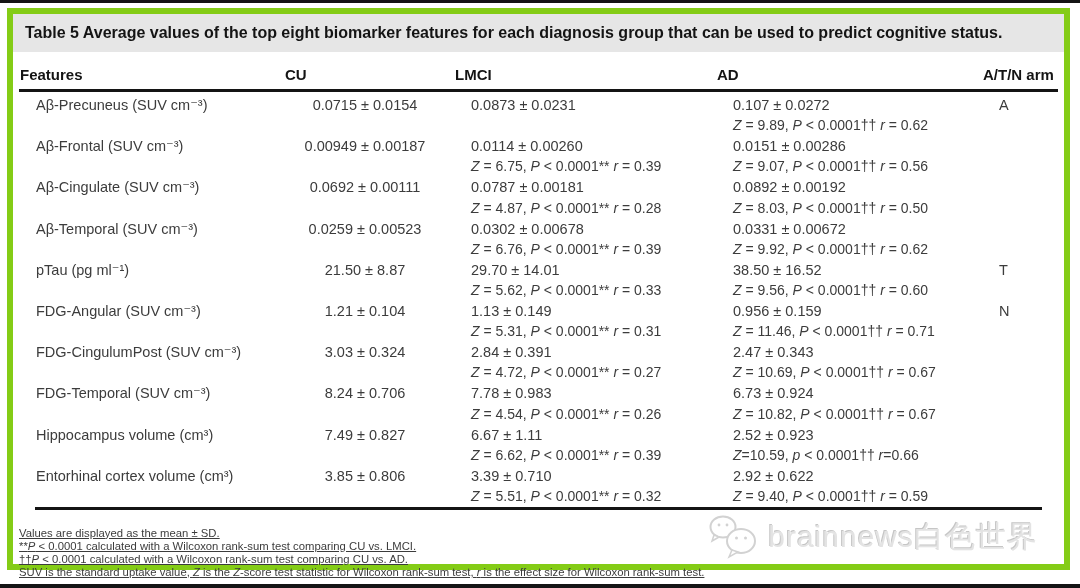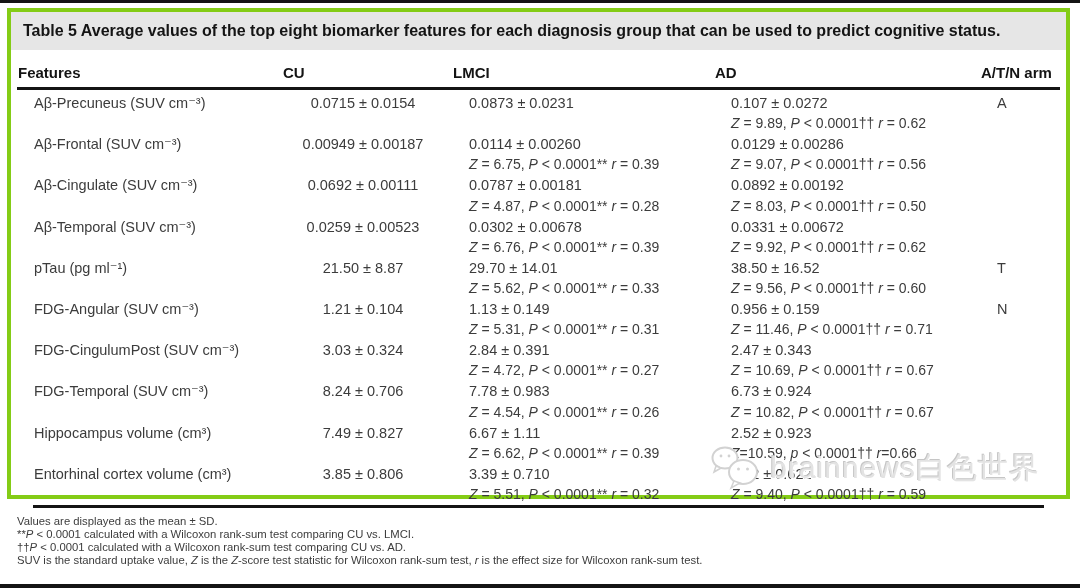--- a/index.html
+++ b/index.html
@@ -21,22 +21,22 @@
     position: absolute; top: 0; left: 0;
     width: 100%; height: 3px; background: #141414;
   }
   .strip-bottom {
     position: absolute; bottom: 0; left: 0;
     width: 100%; height: 4px; background: #141414;
   }
   .frame {
     position: absolute;
     left: 7px; top: 8px;
-    width: 1063px; height: 491px;
-    border: 4px solid #84cc16;
+    width: 1063px; height: 562px;
+    border: 6px solid #84cc16;
     background: #ffffff;
     box-sizing: border-box;
   }
   .title-bar {
     height: 38px;
     background: #e6e6e6;
     display: flex;
     align-items: center;
     padding: 0 12px;
     box-sizing: border-box;
@@ -72,24 +72,25 @@
     line-height: 20.2px;
   }
   .cell { padding-left: 8px; white-space: nowrap; }
   .cell-feature { padding-left: 1px; }
   .cell-cu { text-align: center; padding-right: 34px; }
   .cell-arm { padding-left: 2px; }
   .stats { font-size: 14px; }
   em { font-style: italic; }
   .footnotes {
     margin: 0 6px;
-    padding-top: 7px;
+    padding-top: 17px;
     font-size: 11.3px;
     line-height: 12.9px;
     color: #3c3c3c;
+    text-decoration: underline;
   }
   .footnote { white-space: nowrap; }
   .watermark {
     position: absolute;
     right: 26px;
     bottom: 4px;
     display: flex;
     align-items: center;
     gap: 8px;
     pointer-events: none;
@@ -138,21 +139,21 @@
       </div>
 
       <div class="trow grid-cols">
         <div class="cell cell-feature">Aβ-Frontal (SUV cm⁻³)</div>
         <div class="cell cell-cu">0.00949 ± 0.00187</div>
         <div class="cell">
           <div class="val">0.0114 ± 0.00260</div>
           <div class="stats"><em>Z</em> = 6.75, <em>P</em> &lt; 0.0001** <em>r</em> = 0.39</div>
         </div>
         <div class="cell">
-          <div class="val">0.0129 ± 0.00286</div>
+          <div class="val">0.0151 ± 0.00286</div>
           <div class="stats"><em>Z</em> = 9.07, <em>P</em> &lt; 0.0001†† <em>r</em> = 0.56</div>
         </div>
         <div class="cell cell-arm"></div>
       </div>
 
       <div class="trow grid-cols">
         <div class="cell cell-feature">Aβ-Cingulate (SUV cm⁻³)</div>
         <div class="cell cell-cu">0.0692 ± 0.00111</div>
         <div class="cell">
           <div class="val">0.0787 ± 0.00181</div>

